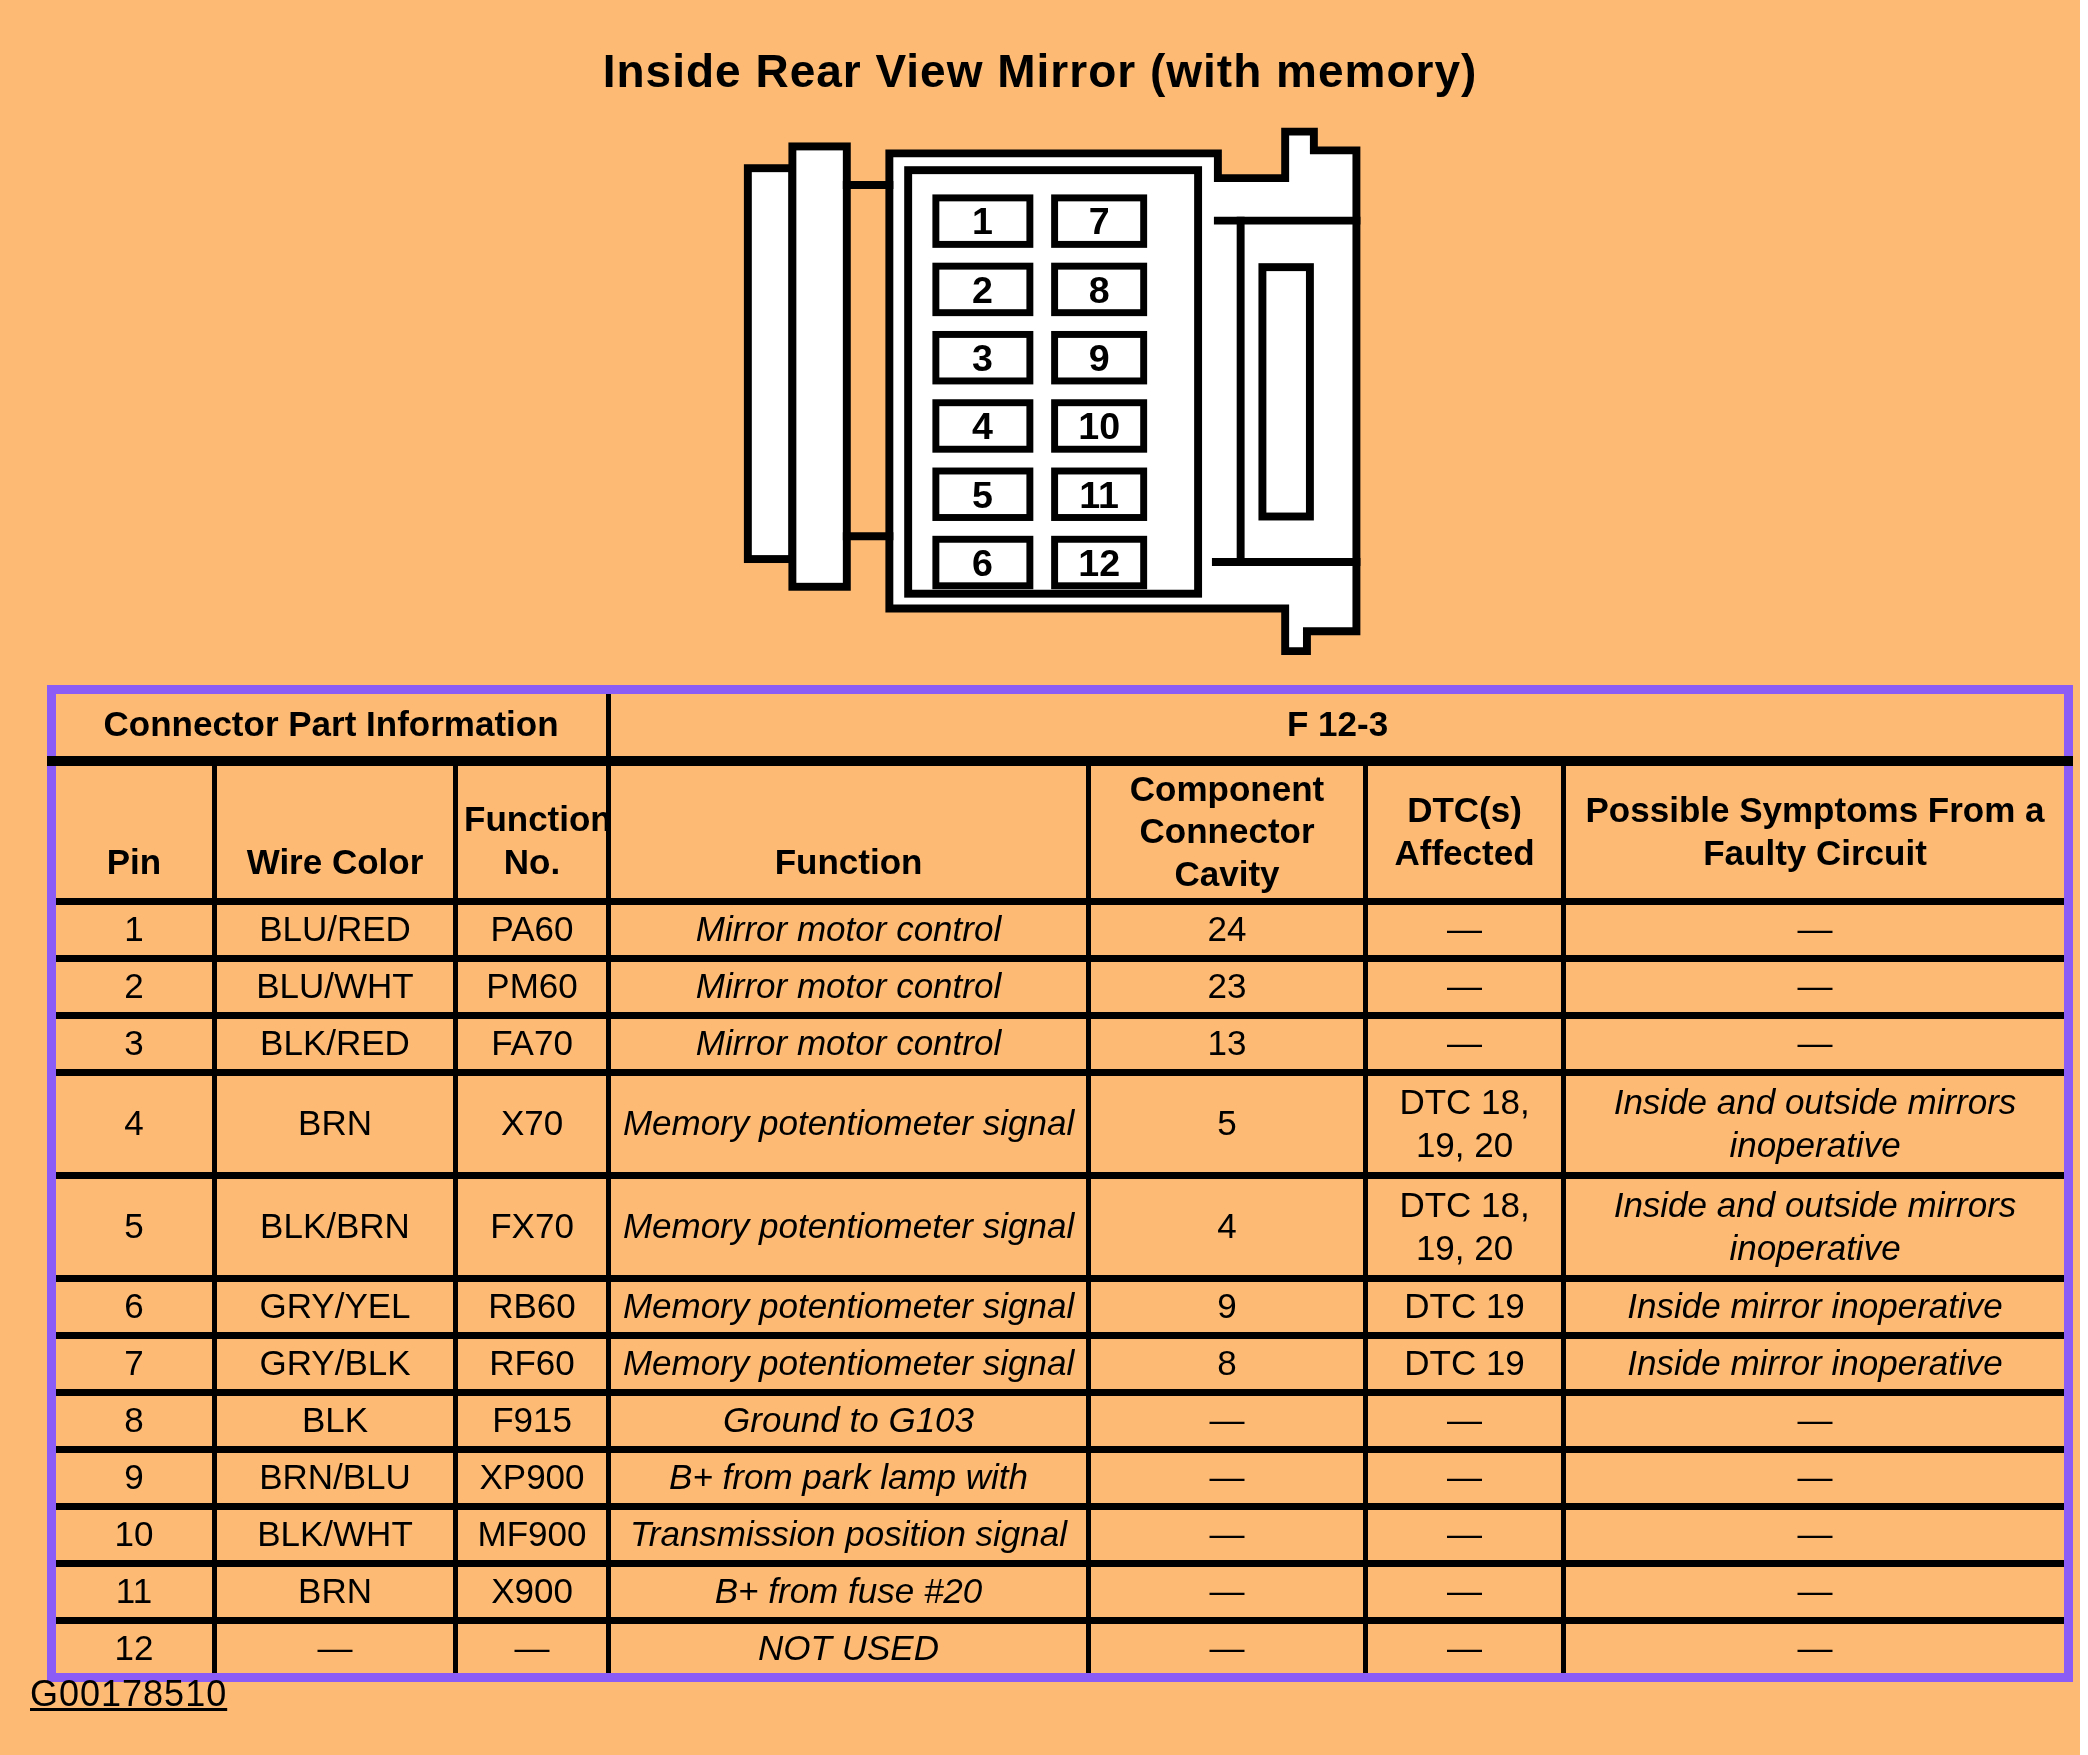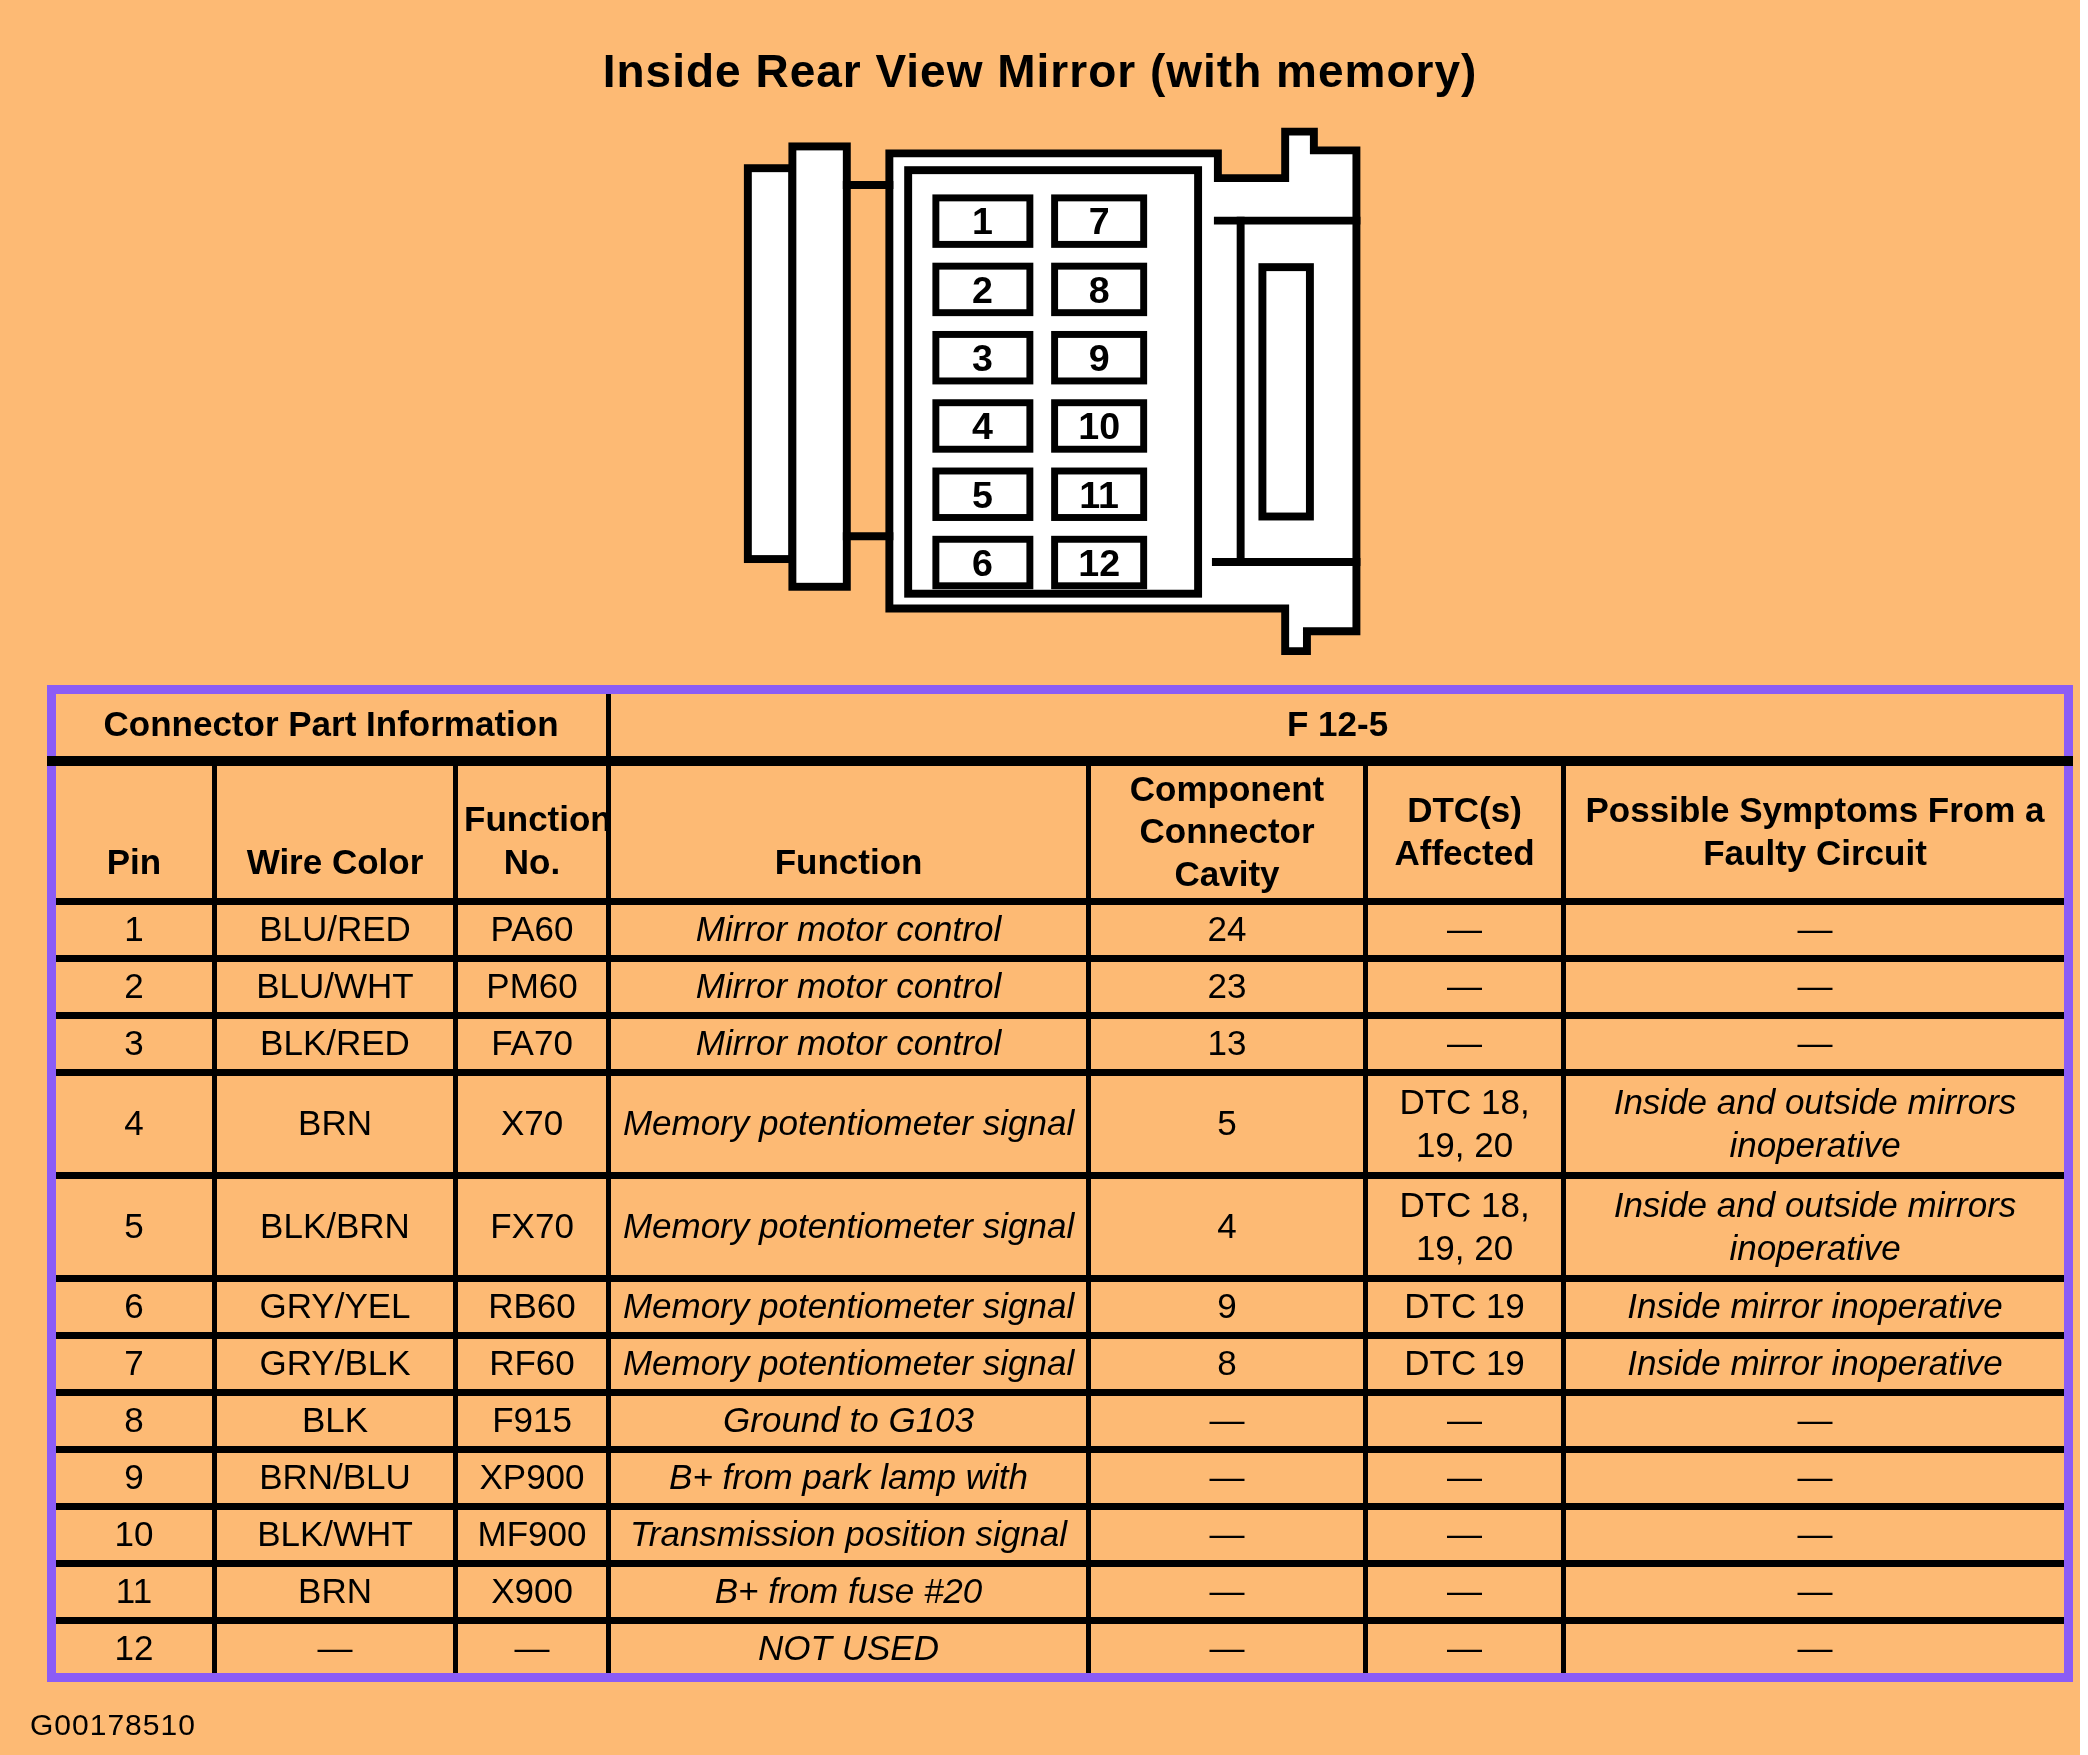--- a/index.html
+++ b/index.html
@@ -73,23 +73,24 @@
   tbody tr{height:57px;}
   tbody tr.tall{height:103px;}
   td.l{
     text-align:left;
     padding-left:9px;
     font-style:italic;
   }
   .figure-code{
     position:absolute;
     left:30px;
-    top:1708px;
-    font-size:30px;
+    top:1673px;
+    font-size:36px;
     letter-spacing:1px;
+    text-decoration:underline;
   }
 </style>
 </head>
 <body>
 
 <div class="page">
 
   <div class="title">Inside Rear View Mirror (with memory)</div>
 
   <svg class="connector-svg" width="851" height="584" viewBox="0 0 860 590" fill="none" stroke="#000" stroke-width="8" stroke-linecap="square" stroke-linejoin="miter">
@@ -148,21 +149,21 @@
         <col style="width:241px">
         <col style="width:153px">
       <col style="width:480px">
         <col style="width:277px">
         <col style="width:198px">
         <col>
     </colgroup>
     <thead>
       <tr class="part-info-row">
         <td colspan="3">Connector Part Information</td>
-        <td colspan="4" class="pi-value">F 12-5</td>
+        <td colspan="4" class="pi-value">F 12-3</td>
       </tr>
       <tr class="col-headers">
         <th class="low">Pin</th>
         <th class="low">Wire Color</th>
         <th class="low">Function
 No.</th>
         <th class="low">Function</th>
         <th>Component
 Connector
 Cavity</th>

